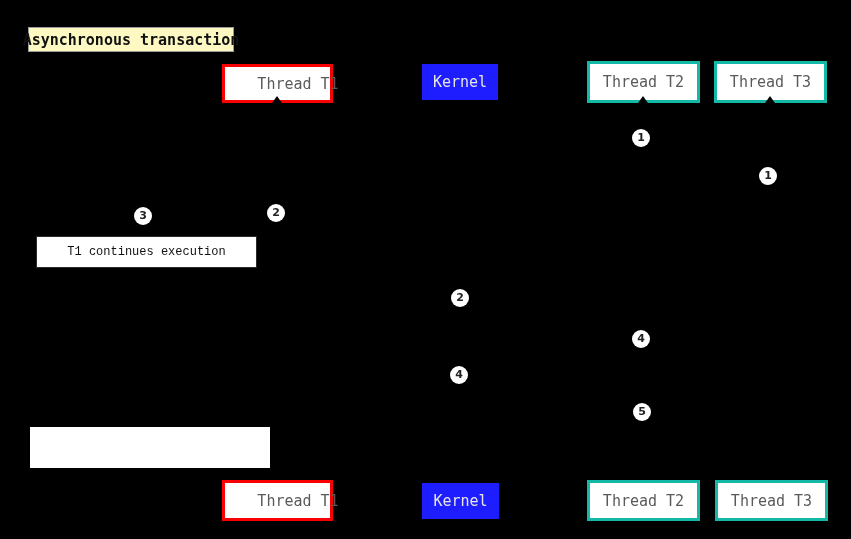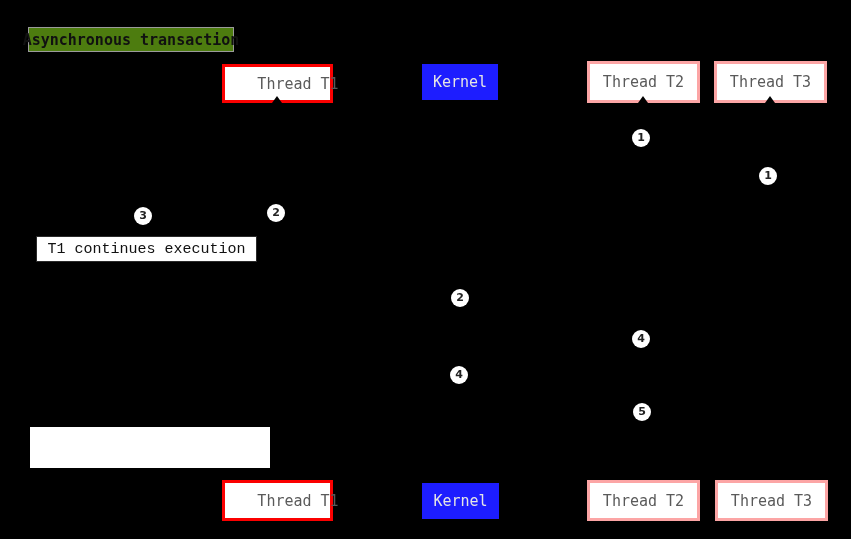--- a/index.html
+++ b/index.html
@@ -17,21 +17,21 @@
   }
 
   
   .title-box {
     position: absolute;
     left: 28px;
     top: 27px;
     width: 206px;
     height: 25px;
     box-sizing: border-box;
-    background: #4d7c0f;
+    background: #fef9c3;
     border: 1px solid #9a9a9a;
     color: #111111;
     font-family: "DejaVu Sans Mono", monospace;
     font-weight: bold;
     font-size: 15px;
     display: flex;
     align-items: center;
     justify-content: center;
     white-space: nowrap;
   }
@@ -48,21 +48,21 @@
     white-space: nowrap;
   }
   .box.redborder {
     background: #ffffff;
     border: 3px solid #fb0000;
     color: #5a5a5a;
     padding-left: 41px;
   }
   .box.blueborder {
     background: #ffffff;
-    border: 3px solid #fca5a5;
+    border: 3px solid #14b8a6;
     color: #5a5a5a;
   }
   .box.bluefill {
     background: #1d1dff;
     border: 2px solid #1d1dff;
     color: #e5e5e5;
   }
 
   #t1-top     { left: 222px; top: 64px;  width: 111px; height: 39px; }
   #kernel-top { left: 422px; top: 64px;  width: 76px;  height: 36px; }
@@ -73,27 +73,27 @@
   #kernel-bot { left: 422px; top: 483px; width: 77px;  height: 36px; }
   #t2-bot     { left: 587px; top: 480px; width: 113px; height: 41px; }
   #t3-bot     { left: 715px; top: 480px; width: 113px; height: 41px; }
 
   
   .note-box {
     position: absolute;
     left: 36px;
     top: 236px;
     width: 221px;
-    height: 26px;
+    height: 32px;
     box-sizing: border-box;
     background: #ffffff;
     border: 1px solid #2a2a2a;
     color: #111111;
     font-family: "Liberation Mono", monospace;
-    font-size: 15px;
+    font-size: 12px;
     display: flex;
     align-items: center;
     justify-content: center;
     white-space: nowrap;
   }
   .blank-box {
     position: absolute;
     left: 30px;
     top: 427px;
     width: 240px;

